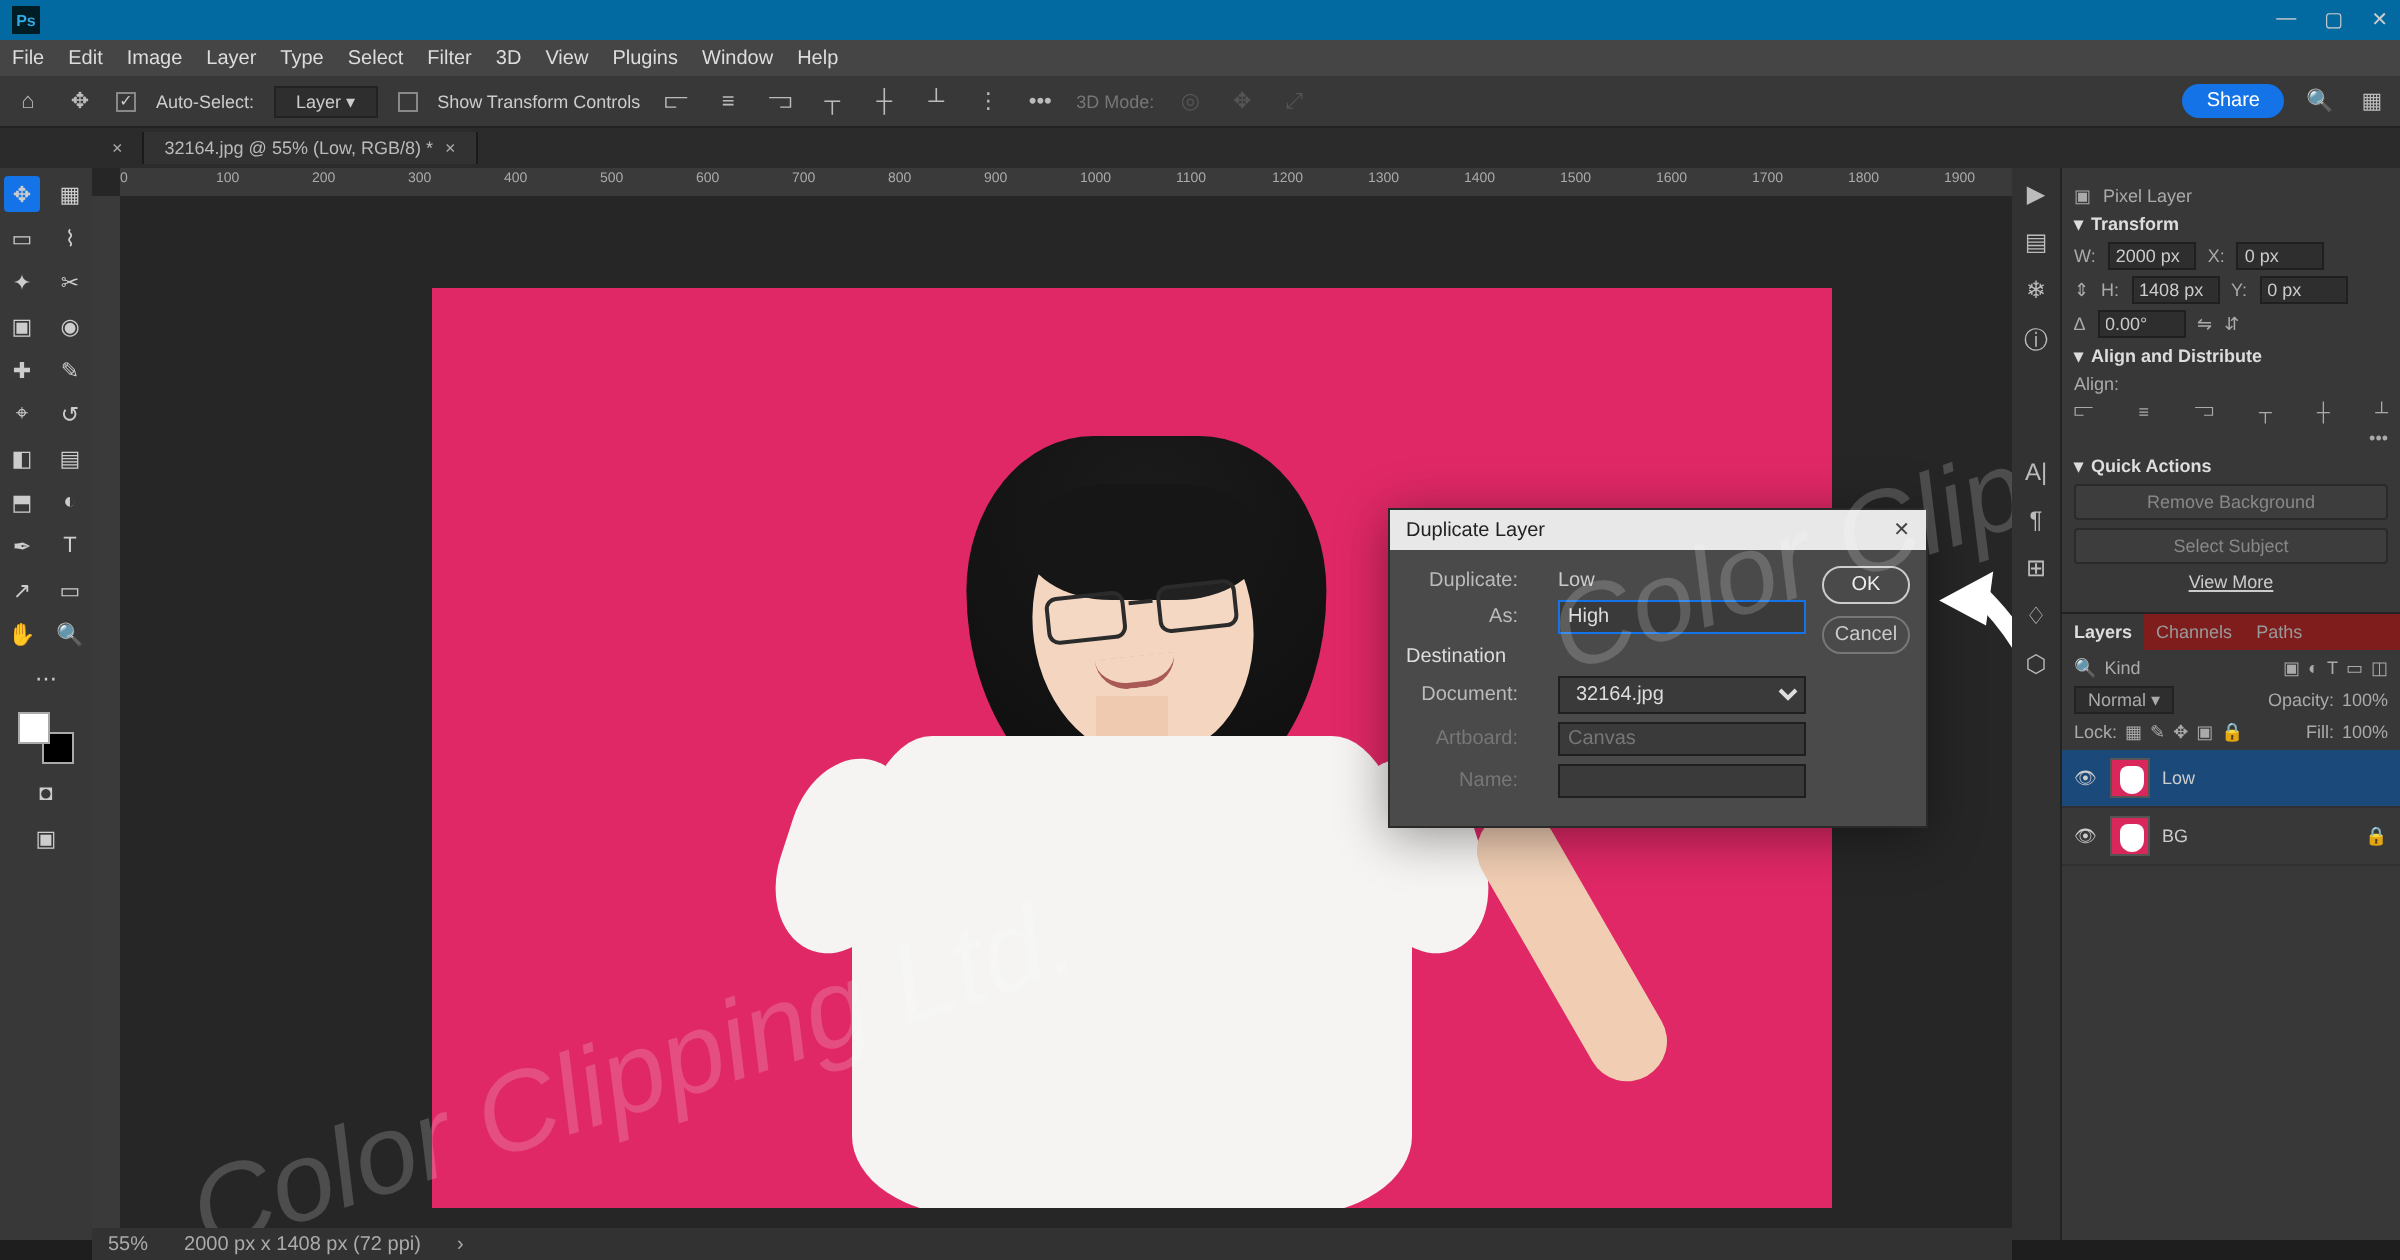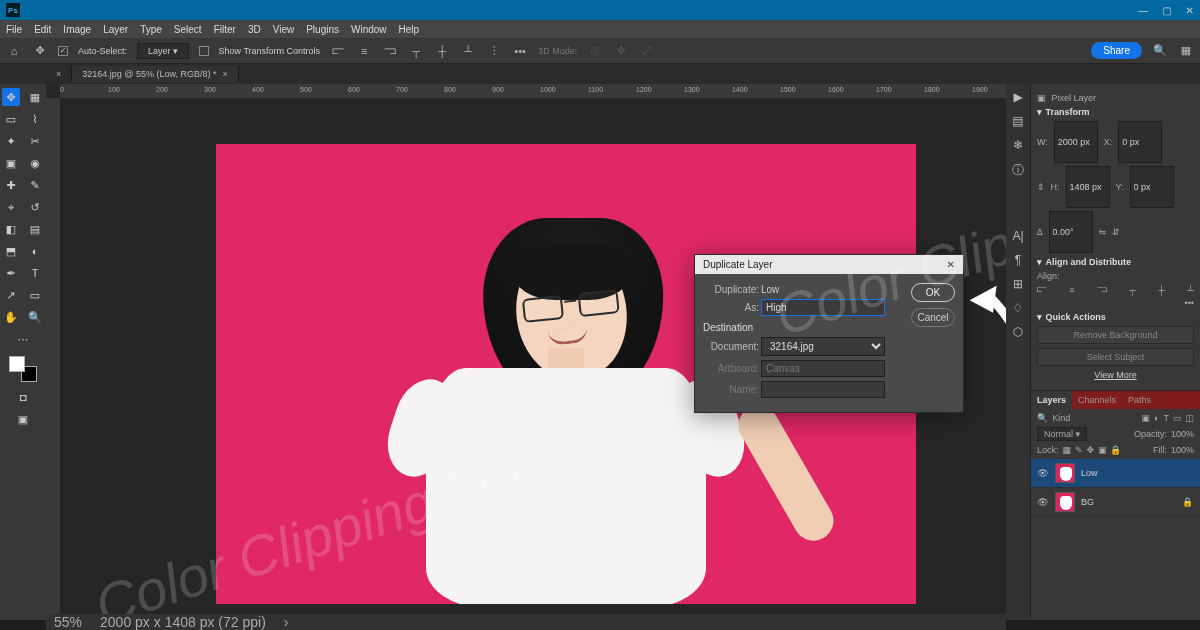--- a/index.html
+++ b/index.html
@@ -61,58 +61,58 @@
 
   .watermark { position:absolute; color:rgba(255,255,255,.18); font-size:56px; font-style:italic; transform:rotate(-18deg); pointer-events:none; white-space:nowrap; }
   .wm1 { top:420px; left:40px; }
   .wm2 { top:130px; left:720px; }
 
   
   .dialog { position:absolute; top:170px; left:648px; width:270px; background:#4a4a4a; border:1px solid #2a2a2a; box-shadow:0 4px 24px rgba(0,0,0,.4); font-size:10px; }
   .dialog .dlg-title { background:#e8e8e8; color:#222; padding:4px 8px; display:flex; align-items:center; font-size:10px; }
   .dialog .dlg-title .close { margin-left:auto; color:#444; cursor:pointer; }
   .dialog .dlg-body { padding:6px 8px 10px; color:#ccc; }
-  .dialog .row { display:flex; align-items:center; margin:4px 0; gap:2px; }
+  .dialog .row { display:flex; align-items:center; margin:4px 0; gap:20px; }
   .dialog .lbl { width:56px; text-align:right; color:#bbb; }
   .dialog .section { margin-top:6px; color:#ddd; }
   .dialog input, .dialog select { background:#3a3a3a; border:1px solid #1f1f1f; color:#ddd; padding:2px 4px; font-size:10px; width:124px; }
   .dialog input.focus { border-color:#1473e6; background:#3a3a3a; }
   .dialog .btns { position:absolute; top:28px; right:8px; display:flex; flex-direction:column; gap:6px; }
   .dialog .btn { width:44px; padding:3px 0; text-align:center; border:1px solid #777; border-radius:10px; background:#4a4a4a; font-size:10px; }
   .dialog .btn.ok { border-color:#ccc; color:#eee; }
 
   .arrow { position:absolute; top:194px; left:920px; width:72px; height:120px; pointer-events:none; }
 
   .right-strip { width:24px; background:#323232; display:flex; flex-direction:column; align-items:center; padding-top:6px; gap:10px; color:#bbb; font-size:12px; }
 
   .panels { width:170px; background:#383838; display:flex; flex-direction:column; font-size:9px; color:#ccc; border-left:1px solid #222; }
   .panel-tabs { display:flex; background:#2d2d2d; }
   .panel-tabs span { padding:4px 6px; color:#999; }
   .panel-tabs span.active { background:#383838; color:#ddd; }
   .panel-body { padding:6px 6px 10px; border-bottom:1px solid #222; }
   .panel-body .sect { margin:4px 0; font-weight:bold; color:#ddd; display:flex; align-items:center; gap:4px; }
   .panel-body .srow { display:flex; align-items:center; gap:6px; margin:3px 0; color:#aaa; }
-  .panel-body input[type=text] { width:44px; background:#2e2e2e; border:1px solid #1f1f1f; color:#ccc; padding:15px 3px; font-size:9px; }
+  .panel-body input[type=text] { width:44px; background:#2e2e2e; border:1px solid #1f1f1f; color:#ccc; padding:1px 3px; font-size:9px; }
   .panel-body .qa-btn { display:block; text-align:center; background:#3d3d3d; border:1px solid #2a2a2a; padding:3px; margin:4px 0; color:#888; border-radius:2px; }
 
   .layers { display:flex; flex-direction:column; flex:1; }
   .layer-tabs { display:flex; background:#7f1d1d; }
   .layer-tabs span { padding:4px 6px; color:#999; }
   .layer-tabs span.active { background:#383838; color:#ddd; font-weight:bold; }
   .layer-tools { padding:4px 6px; display:flex; flex-direction:column; gap:4px; }
   .layer-tools .lrow { display:flex; align-items:center; gap:4px; color:#aaa; }
   .layer-list { background:#383838; flex:1; }
   .layer { display:flex; align-items:center; gap:6px; padding:4px 6px; border-bottom:1px solid #303030; }
   .layer .eye { color:#ccc; width:12px; }
   .layer .thumb { width:20px; height:20px; background:#d9275c; border:1px solid #555; position:relative; }
   .layer .thumb::after { content:""; position:absolute; top:3px; left:4px; width:12px; height:14px; background:#fff; border-radius:4px 4px 6px 6px; }
   .layer.sel { background:#1b4a7a; }
   .layer .lock { margin-left:auto; color:#bbb; }
 
-  .statusbar { position:absolute; bottom:0; left:46px; right:194px; height:16px; background:#323232; color:#aaa; font-size:14px; display:flex; align-items:center; padding:0 8px; gap:18px; }
+  .statusbar { position:absolute; bottom:0; left:46px; right:194px; height:16px; background:#323232; color:#aaa; font-size:10px; display:flex; align-items:center; padding:0 8px; gap:18px; }
 </style>
 </head>
 <body>
 
 <div class="titlebar">
   <div class="ps-logo">Ps</div>
   <div class="win-ctrls">
     <span>—</span>
     <span>▢</span>
     <span>✕</span>

